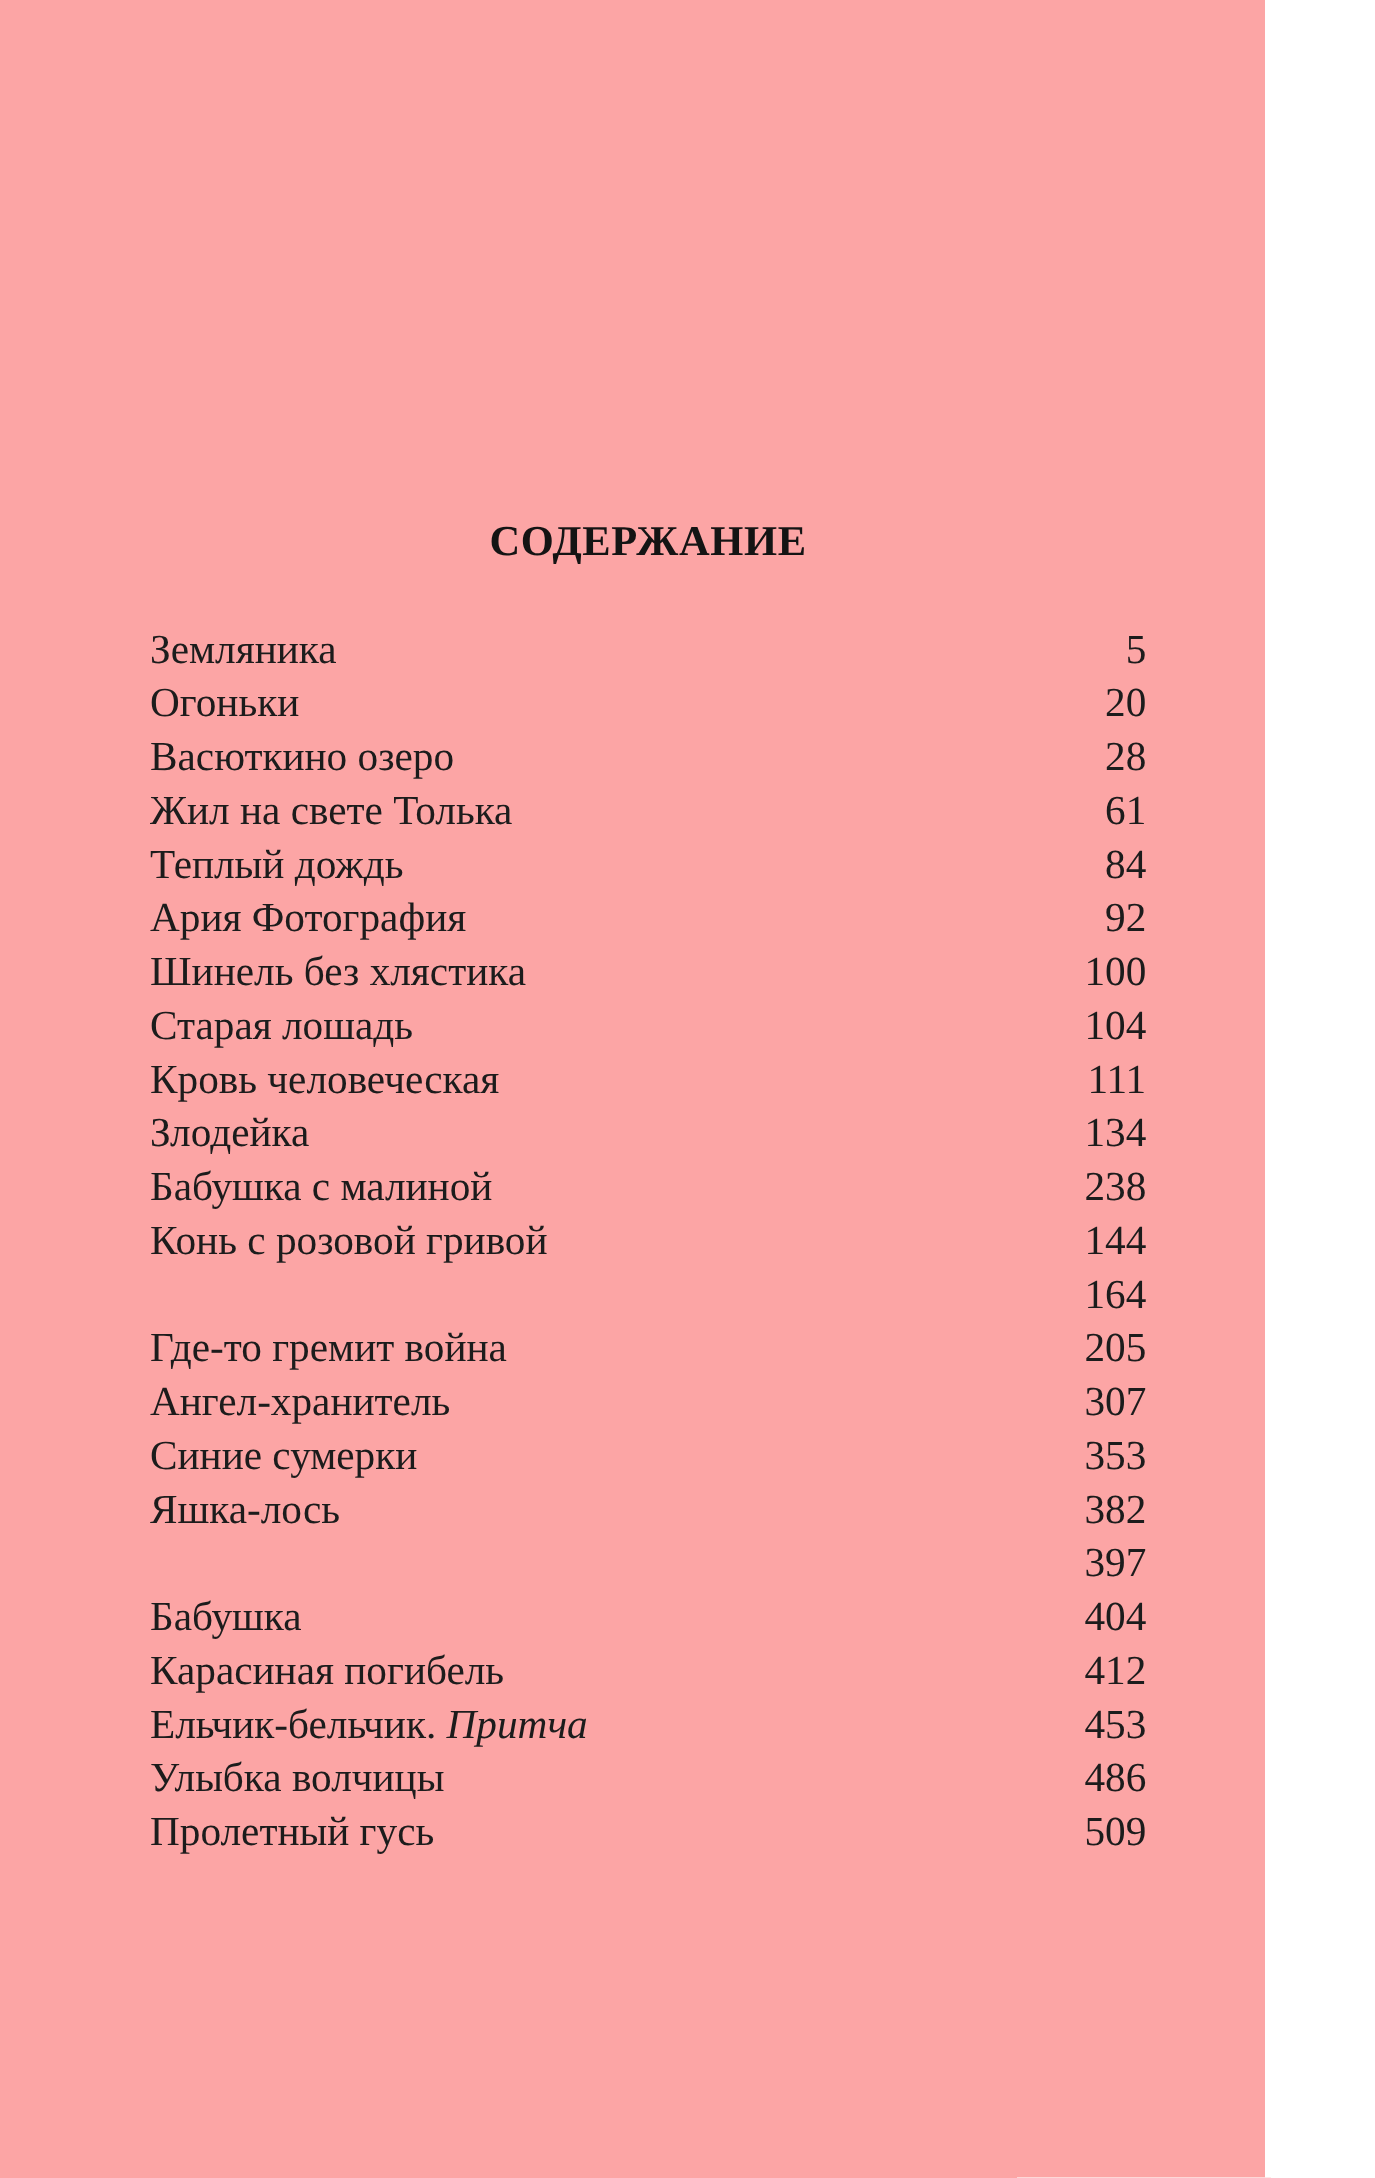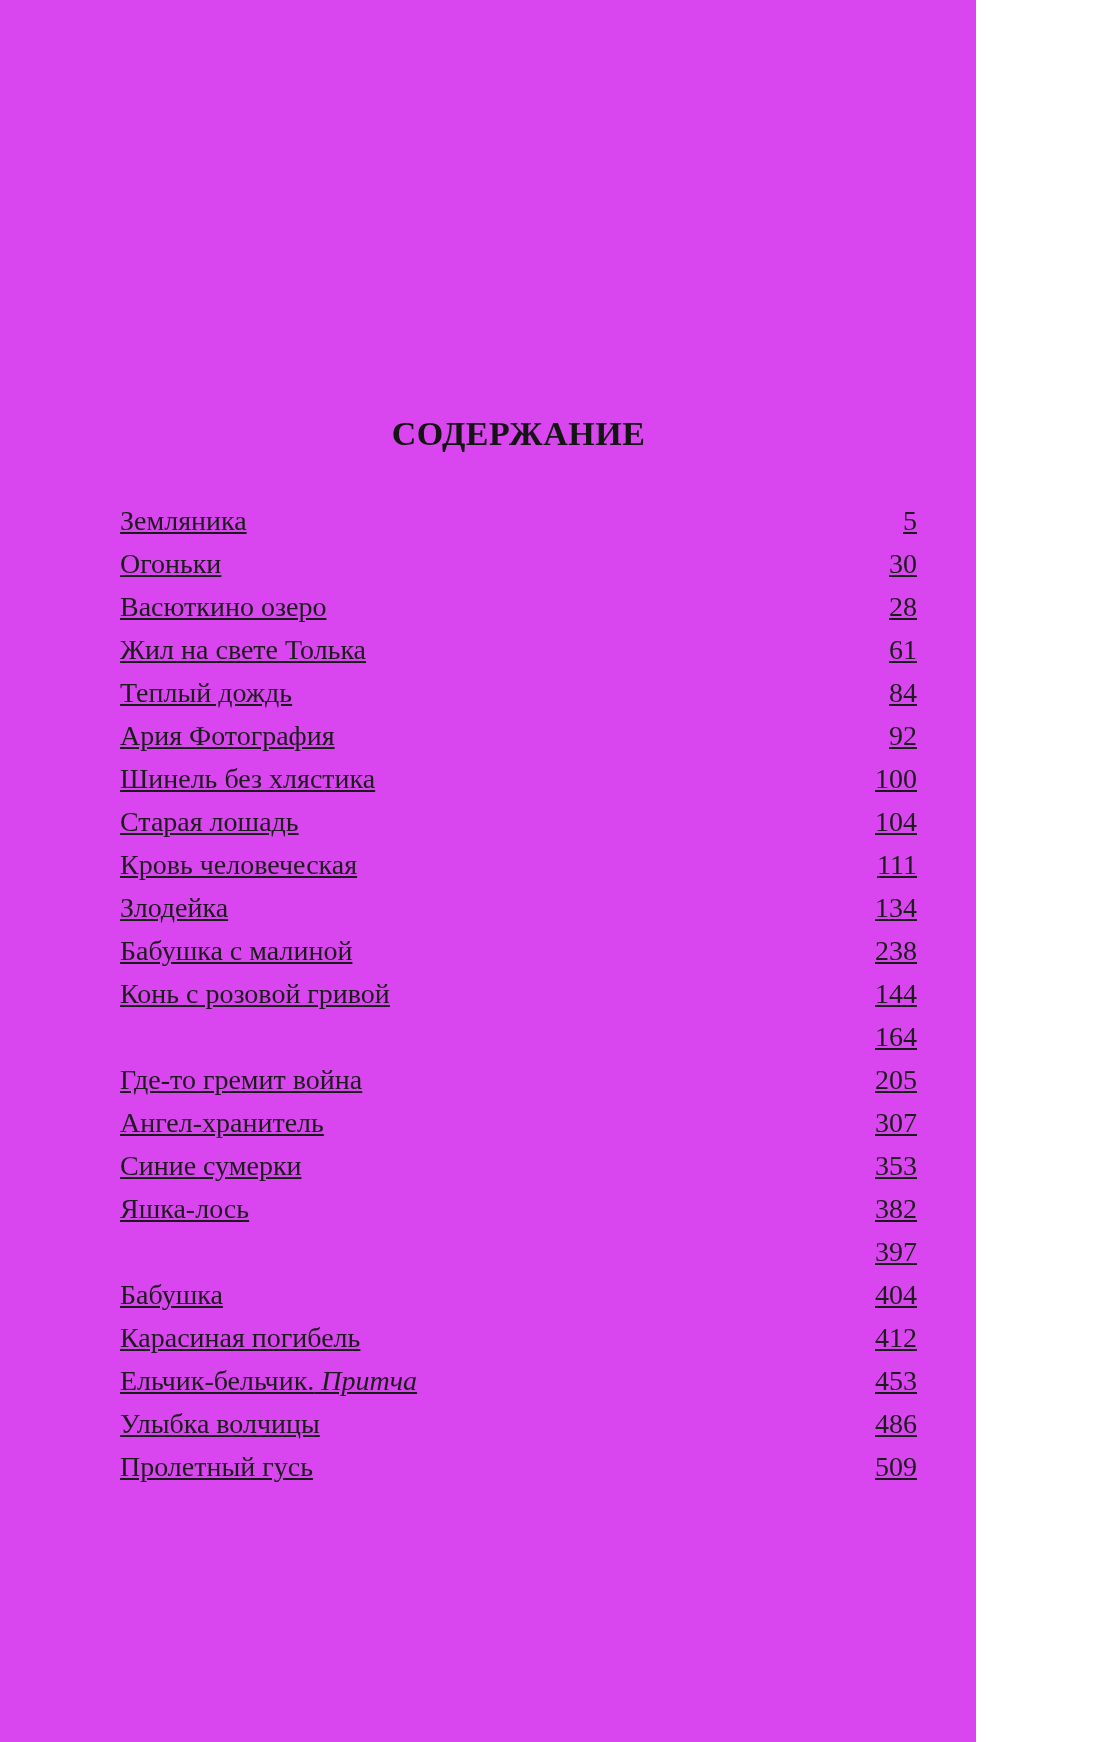--- a/index.html
+++ b/index.html
@@ -4,24 +4,25 @@
 <style>
   html, body {
     margin: 0;
     padding: 0;
     background: #ffffff;
   }
   .page {
     position: relative;
     width: 976px;
     height: 1742px;
-    background: #d946ef;
+    background: #fca5a5;
     overflow: hidden;
     font-family: "Liberation Serif", "DejaVu Serif", serif;
     color: #1a1a1a;
+    padding-left: 36px;
   }
   .content {
     position: absolute;
     left: 120px;
     top: 414px;
     width: 797px;
   }
   .toc-title {
     margin: 0 0 45px 0;
     font-size: 34px;
@@ -31,24 +32,23 @@
     letter-spacing: 0.5px;
     color: #141414;
   }
   .toc-list {
     width: 100%;
   }
   .toc-row {
     display: flex;
     align-items: flex-start;
     height: 43px;
-    font-size: 28px;
+    font-size: 33px;
     line-height: 43px;
     white-space: pre;
-    text-decoration: underline;
   }
   .toc-label {
     flex: 0 0 auto;
     color: #1c1c1c;
   }
   .toc-label .t-italic {
     font-style: italic;
   }
   .leader {
     flex: 1 1 auto;
@@ -74,21 +74,21 @@
     <div class="toc-list" id="toc-list">
   <div class="toc-row">
     <span class="toc-label"><span class="t">Земляника</span></span>
     <span class="leader"></span>
     <span class="pageno">5</span>
   </div>
 
   <div class="toc-row">
     <span class="toc-label"><span class="t">Огоньки</span></span>
     <span class="leader"></span>
-    <span class="pageno">30</span>
+    <span class="pageno">20</span>
   </div>
 
   <div class="toc-row">
     <span class="toc-label"><span class="t">Васюткино озеро</span></span>
     <span class="leader"></span>
     <span class="pageno">28</span>
   </div>
 
   <div class="toc-row">
     <span class="toc-label"><span class="t">Жил на свете Толька</span></span>

